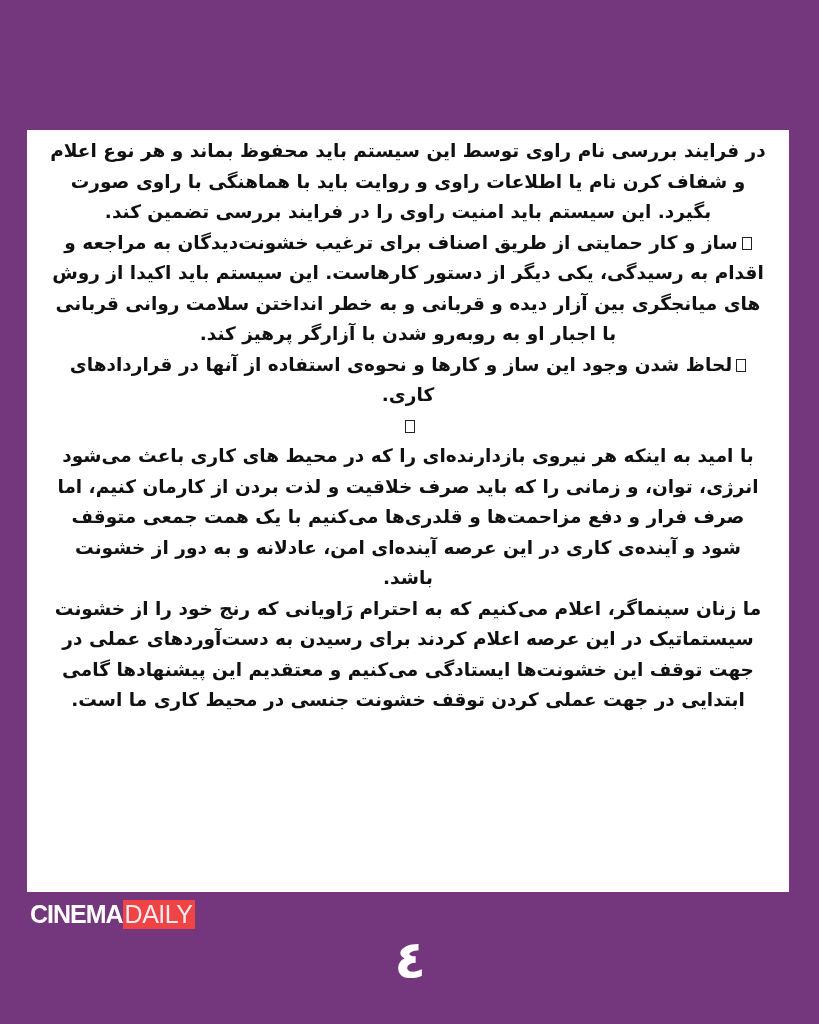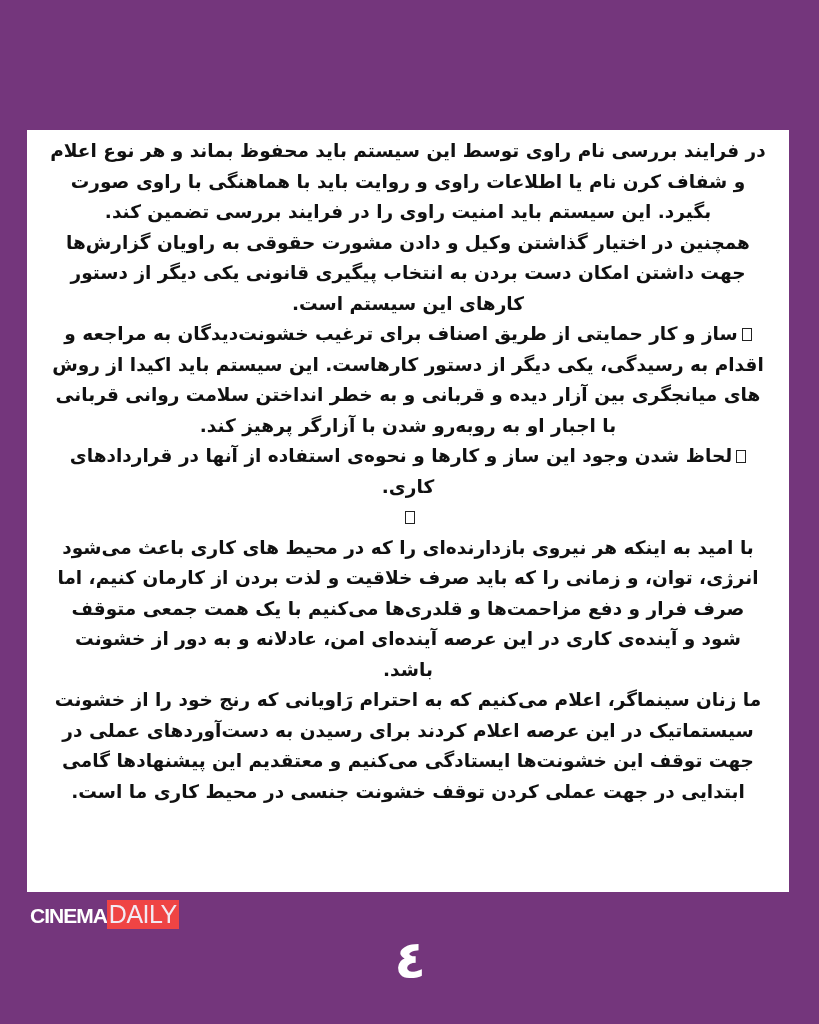--- a/index.html
+++ b/index.html
@@ -46,21 +46,21 @@
       top: 900px;
       height: 30px;
       display: flex;
       align-items: baseline;
       color: #ffffff;
       font-family: "Liberation Sans", sans-serif;
       letter-spacing: -0.5px;
     }
     .logo .strong {
       font-weight: bold;
-      font-size: 21px;
+      font-size: 25px;
       letter-spacing: -1px;
       text-align: right;
     }
     .logo .light {
       font-weight: normal;
       font-size: 25px;
       background: #ef4444;
       padding: 0 2px;
       color: #f2eaf3;
     }
@@ -75,21 +75,20 @@
       font-size: 52px;
       font-weight: bold;
       line-height: 70px;
     }
   </style>
 </head>
 <body>
 
 <div class="panel">
   <p class="para">در فرایند بررسی نام راوی توسط این سیستم باید محفوظ بماند و هر نوع اعلام و شفاف کرن نام یا اطلاعات راوی و روایت باید با هماهنگی با راوی صورت بگیرد. این سیستم باید امنیت راوی را در فرایند بررسی تضمین کند.</p>
-  <p class="para">همچنین در اختیار گذاشتن وکیل و دادن مشورت حقوقی به راویان گزارش‌ها جهت داشتن امکان دست بردن به انتخاب پیگیری قانونی یکی دیگر از دستور کارهای این سیستم است.</p>
   <p class="para">
     <span class="bullet"></span><span>ساز و کار حمایتی از طریق اصناف برای ترغیب خشونت‌دیدگان به مراجعه و اقدام به رسیدگی، یکی دیگر از دستور کارهاست. این سیستم باید اکیدا از روش های میانجگری بین آزار دیده و قربانی و به خطر انداختن سلامت روانی قربانی با اجبار او به روبه‌رو شدن با آزارگر پرهیز کند.</span>
   </p>
   <p class="para">
     <span class="bullet"></span><span>لحاظ شدن وجود این ساز و کارها و نحوه‌ی استفاده از آنها در قراردادهای کاری.</span>
   </p>
   <p class="para">
     <span class="bullet"></span>
   </p>
   <p class="para">با امید به اینکه هر نیروی بازدارنده‌ای را که در محیط های کاری باعث می‌شود انرژی، توان، و زمانی را که باید صرف خلاقیت و لذت بردن از کارمان کنیم، اما صرف فرار و دفع مزاحمت‌ها و قلدری‌ها می‌کنیم  با یک همت جمعی متوقف شود و آینده‌ی کاری در این عرصه آینده‌ای امن، عادلانه و به دور از خشونت باشد.</p>

